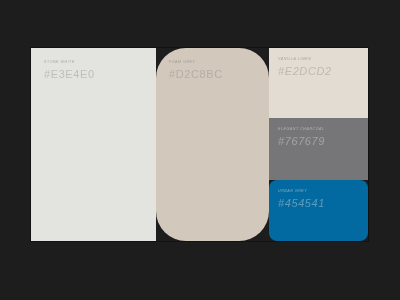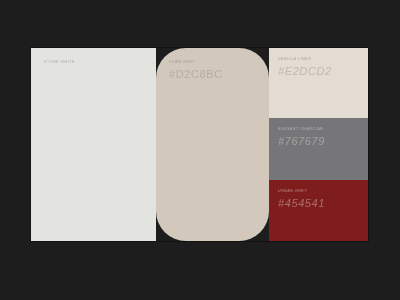--- a/index.html
+++ b/index.html
@@ -102,20 +102,21 @@
 </head>
 <body>
 
 <div id="app">
 
   <div id="board">
 
     <div class="swatch on-light" id="col-left" style="background:#E3E4E0;">
       <div class="sw-text">
         <p class="sw-name">STONE WHITE</p>
+        <p class="sw-hex">#E3E4E0</p>
       </div>
     </div>
 
     <div class="swatch on-light" id="col-mid" style="background:#D2C8BC;border-radius:30px;">
       <div class="sw-text">
         <p class="sw-name">FOAM GREY</p>
         <p class="sw-hex">#D2C8BC</p>
       </div>
     </div>
 
@@ -128,21 +129,21 @@
         </div>
       </div>
 
       <div class="swatch on-dark" id="sw-charcoal" style="background:#767679;padding-left:16px;">
         <div class="sw-text">
           <p class="sw-name">ELEGANT CHARCOAL</p>
           <p class="sw-hex">#767679</p>
         </div>
       </div>
 
-      <div class="swatch on-dark" id="sw-urban" style="background:#7f1d1d;">
+      <div class="swatch on-dark" id="sw-urban" style="background:#0369a1;border-radius:8px;">
         <div class="sw-text">
           <p class="sw-name">URBAN GREY</p>
           <p class="sw-hex">#454541</p>
         </div>
       </div>
 
     </div>
 
   </div>
 

